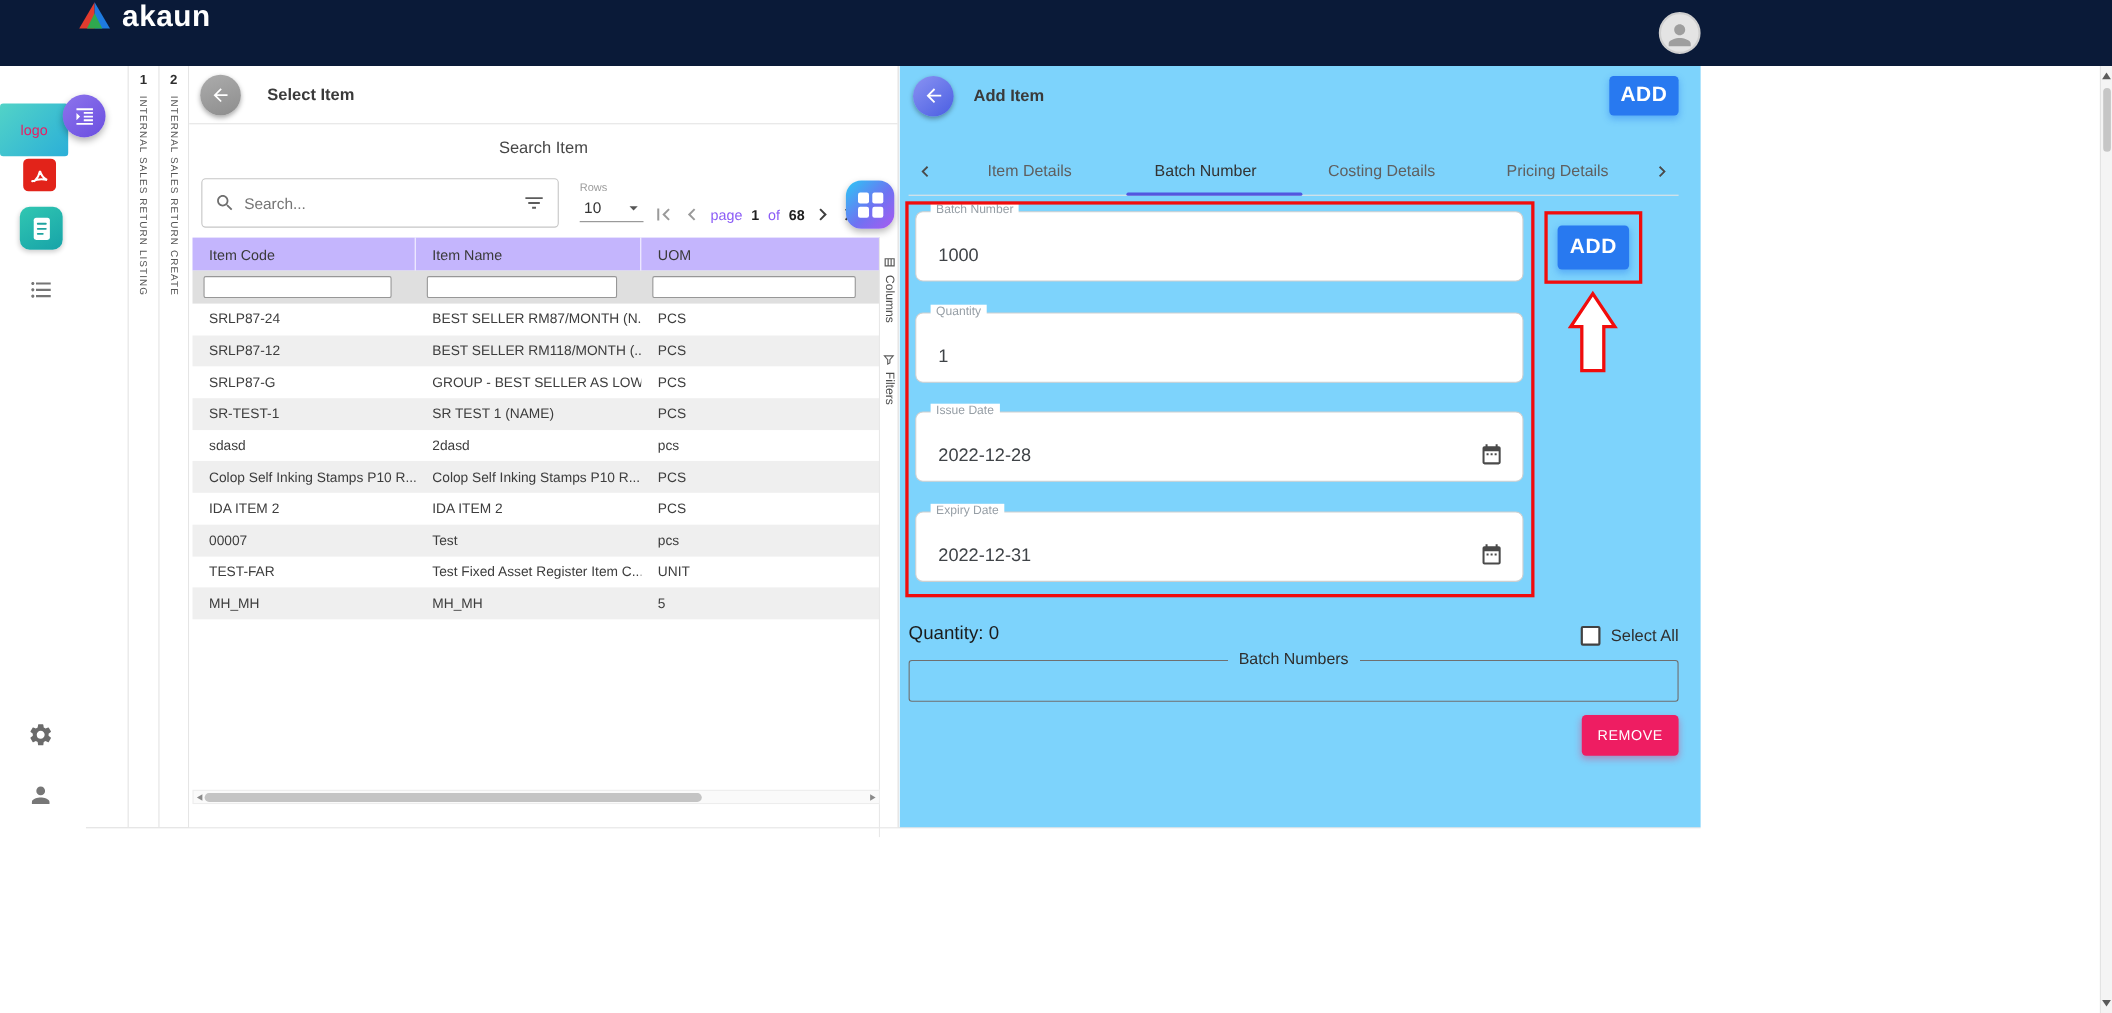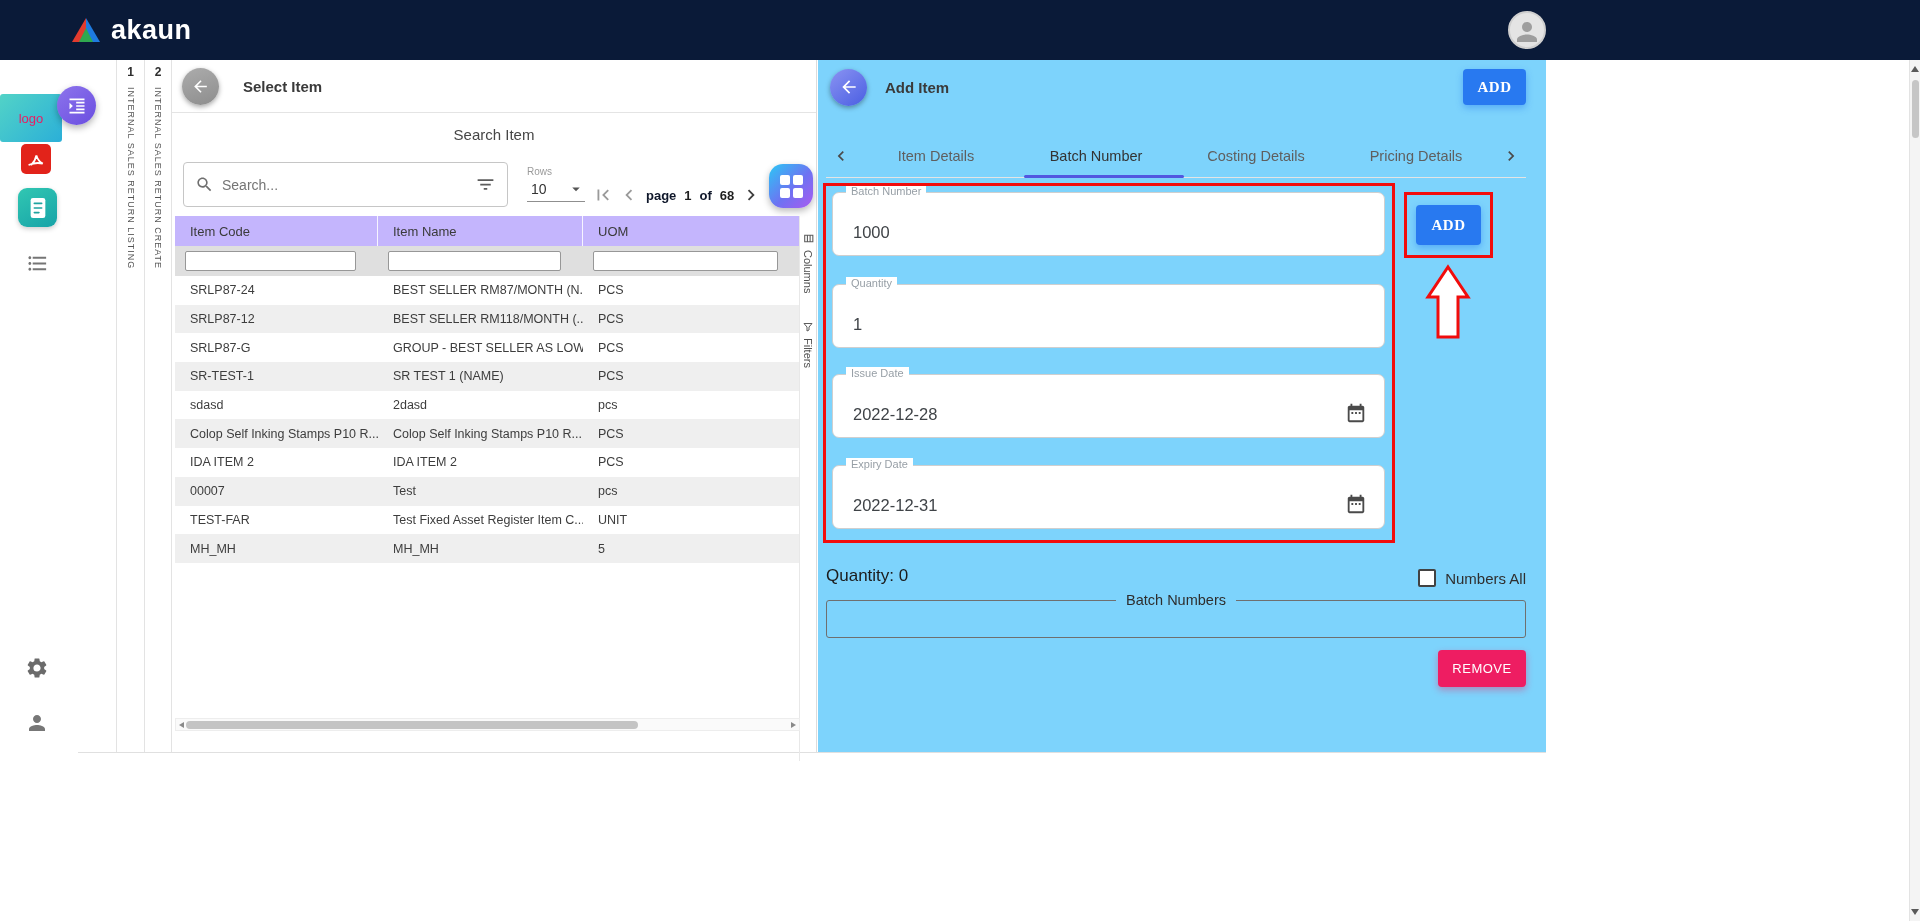--- a/index.html
+++ b/index.html
@@ -2,21 +2,21 @@
 <html><head>
 <meta charset="utf-8">
 <style>
   * { box-sizing: border-box; margin: 0; padding: 0; }
   html,body { width:1920px; height:921px; overflow:hidden; }
   body { font-family:"Liberation Sans",sans-serif; background:#fff; position:relative; color:#333; }
   svg { display:block; }
 
   
   .topbar { position:absolute; left:0; top:0; width:1920px; height:60px; background:#0A1A38; z-index:30; }
-  .brand { position:absolute; left:70px; top:0; height:60px; display:flex; align-items:center; gap:9px; cursor:pointer; }
+  .brand { position:absolute; left:70px; top:0; height:60px; display:flex; align-items:flex-start; gap:9px; cursor:pointer; }
   .brand-text { color:#fff; font-size:27px; font-weight:bold; letter-spacing:.5px; }
   .avatar { position:absolute; left:1508px; top:11px; width:38px; height:38px; border-radius:50%; background:#E4E4E4; border:2px solid #CFCFCF; display:flex; align-items:flex-end; justify-content:center; overflow:hidden; cursor:pointer; }
 
   
   .vscroll { position:absolute; right:0; top:60px; width:11px; height:861px; background:#F4F4F4; border-left:1px solid #E3E3E3; z-index:40; }
   .vscroll .tri-up { width:0; height:0; border-left:4px solid transparent; border-right:4px solid transparent; border-bottom:6px solid #5a5a5a; margin:6px auto 0; }
   .vscroll .tri-down { position:absolute; bottom:6px; left:1px; width:0; height:0; border-left:4px solid transparent; border-right:4px solid transparent; border-top:6px solid #5a5a5a; margin:0 auto; }
   .vthumb { position:absolute; left:2px; top:20px; width:7px; height:58px; background:#C6C6C6; border-radius:4px; }
 
   
@@ -53,21 +53,21 @@
   .search-box { position:absolute; left:11px; top:102px; width:325px; height:45px; border:1px solid #C6C6C6; border-radius:4px; background:#fff; display:flex; align-items:center; padding:0 11px; gap:8px; }
   .search-box input { flex:1; border:none; outline:none; font-size:14px; color:#333; font-family:inherit; background:transparent; }
   .search-box input::placeholder { color:#757575; }
 
   .rows-select { position:absolute; left:355px; top:106px; width:58px; cursor:pointer; }
   .rows-label { font-size:10px; color:#9a9a9a; }
   .rows-val { display:flex; align-items:center; justify-content:space-between; border-bottom:1px solid #8F8F8F; padding:3px 0 3px 4px; font-size:14px; color:#333; }
 
   .pager { position:absolute; left:418px; top:122px; height:26px; display:flex; align-items:center; }
   .pager button { border:none; background:transparent; padding:0 2px; cursor:pointer; }
-  .pager .ptext { font-size:13px; color:#0f172a; margin:0 4px;font-weight:bold; }
+  .pager .ptext { font-size:13px; color:#8b5cf6; margin:0 4px; }
   .pager .pnum { font-weight:bold; color:#1f1f1f; }
 
   .grid-btn { position:absolute; left:597px; top:104px; width:44px; height:44px; border:none; border-radius:14px; background:linear-gradient(135deg,#2BC8F5 0%,#6E72F2 55%,#A95BF0 100%); display:flex; align-items:center; justify-content:center; box-shadow:0 3px 7px rgba(0,0,0,.28); cursor:pointer; }
   .grid-ic { display:grid; grid-template-columns:10px 10px; gap:3px; }
   .grid-ic span { width:10px; height:10px; background:#fff; border-radius:2px; }
 
   .tbl { position:absolute; left:3px; top:156px; width:625px; }
   .thead, .tfilter, .trow { display:grid; grid-template-columns:203px 205px 217px; }
   .thead { background:#c4b5fd; height:30px; align-items:center; }
   .thead .hcell { font-size:13px; color:#3a3a3a; padding-left:15px; border-right:1px solid rgba(255,255,255,.85); height:100%; display:flex; align-items:center; cursor:pointer; }
@@ -86,21 +86,21 @@
   .tool-label { writing-mode:vertical-rl; font-size:11px; color:#4f4f4f; white-space:nowrap; }
 
   .hscroll { position:absolute; left:3px; top:658px; width:625px; height:13px; background:#FAFAFA; border:1px solid #EDEDED; }
   .hs-left { position:absolute; left:3px; top:3px; width:0; height:0; border-top:3.5px solid transparent; border-bottom:3.5px solid transparent; border-right:5px solid #8a8a8a; }
   .hs-right { position:absolute; right:3px; top:3px; width:0; height:0; border-top:3.5px solid transparent; border-bottom:3.5px solid transparent; border-left:5px solid #8a8a8a; }
   .hthumb { position:absolute; left:10px; top:1.5px; width:452px; height:8px; background:#C4C4C4; border-radius:4px; cursor:pointer; }
 
   
   .panel-right { position:absolute; left:818px; top:60px; width:728px; height:692px; background:#7dd3fc; }
   .pr-header { display:flex; align-items:center; gap:18px; padding:4px 0 0 12px; height:50px; }
-  .btn-blue { border:none; border-radius:4px; background:#2879F0; color:#fff; font-weight:bold; font-size:15px; letter-spacing:.5px; cursor:pointer; box-shadow:0 3px 7px rgba(40,121,240,.45); font-family:Liberation Serif, serif; }
+  .btn-blue { border:none; border-radius:4px; background:#2879F0; color:#fff; font-weight:bold; font-size:19px; letter-spacing:.5px; cursor:pointer; box-shadow:0 3px 7px rgba(40,121,240,.45); font-family:Liberation Sans, sans-serif; }
   .add-top { position:absolute; right:20px; top:9px; width:63px; height:36px; }
   .tabs { position:absolute; left:8px; top:75px; width:700px; height:42px; display:flex; align-items:center; }
   .tab-chevron { width:30px; border:none; background:transparent; cursor:pointer; display:flex; justify-content:center; }
   .tab { flex:1; text-align:center; font-size:14.5px; color:#5f5f5f; cursor:pointer; }
   .tab.active { color:#333; }
   .tabs-line { position:absolute; left:8px; top:117px; width:700px; height:1px; background:#E4E4E4; }
   .tab-indicator { position:absolute; left:206px; top:115px; width:160px; height:3px; background:#5157E0; border-radius:2px; }
 
   .field { position:absolute; left:14px; width:553px; height:64px; border:1px solid #CFCFCF; border-radius:7px; background:#fff; cursor:text; }
   .field-label { position:absolute; top:-8px; left:13px; background:#fff; padding:0 5px; font-size:11px; color:#979FA6; }
@@ -421,21 +421,21 @@
   <div class="ann-arrow">
     <svg width="46" height="78" viewBox="0 0 46 78">
         <path d="M23 4 L43 34 H33 V74 H13 V34 H3 Z" fill="#fff" stroke="#F10C0C" stroke-width="3"></path>
       </svg>
   </div>
 
   <div class="qty-summary">Quantity: 0</div>
 
   <div class="select-all">
     <div class="checkbox"></div>
-    <span class="select-all-label">Numbers All</span>
+    <span class="select-all-label">Select All</span>
   </div>
 
   <fieldset class="batch-fieldset">
     <legend>Batch Numbers</legend>
   </fieldset>
 
   <button class="remove-btn">REMOVE</button>
 </div>
 
 </body></html>

